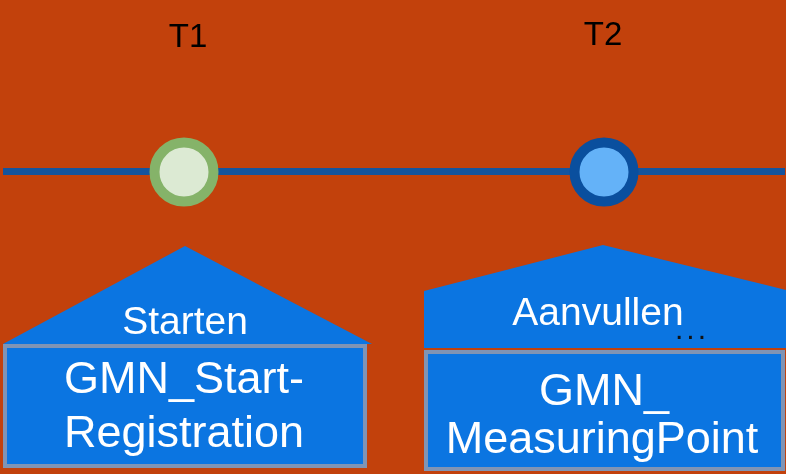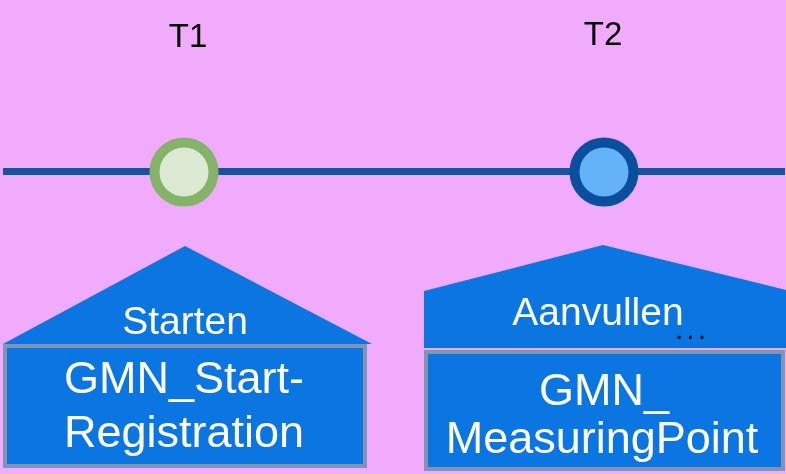--- a/index.html
+++ b/index.html
@@ -4,21 +4,21 @@
 <style>
   html, body {
     margin: 0;
     padding: 0;
     background: #ffffff;
   }
   .stage {
     position: relative;
     width: 786px;
     height: 474px;
-    background: #f0abfc;
+    background: #c2410c;
     overflow: hidden;
     font-family: "Liberation Sans", sans-serif;
   }
   svg text {
     font-family: "Liberation Sans", sans-serif;
   }
   .tick-label {
     font-size: 33px;
     fill: #000000;
   }

